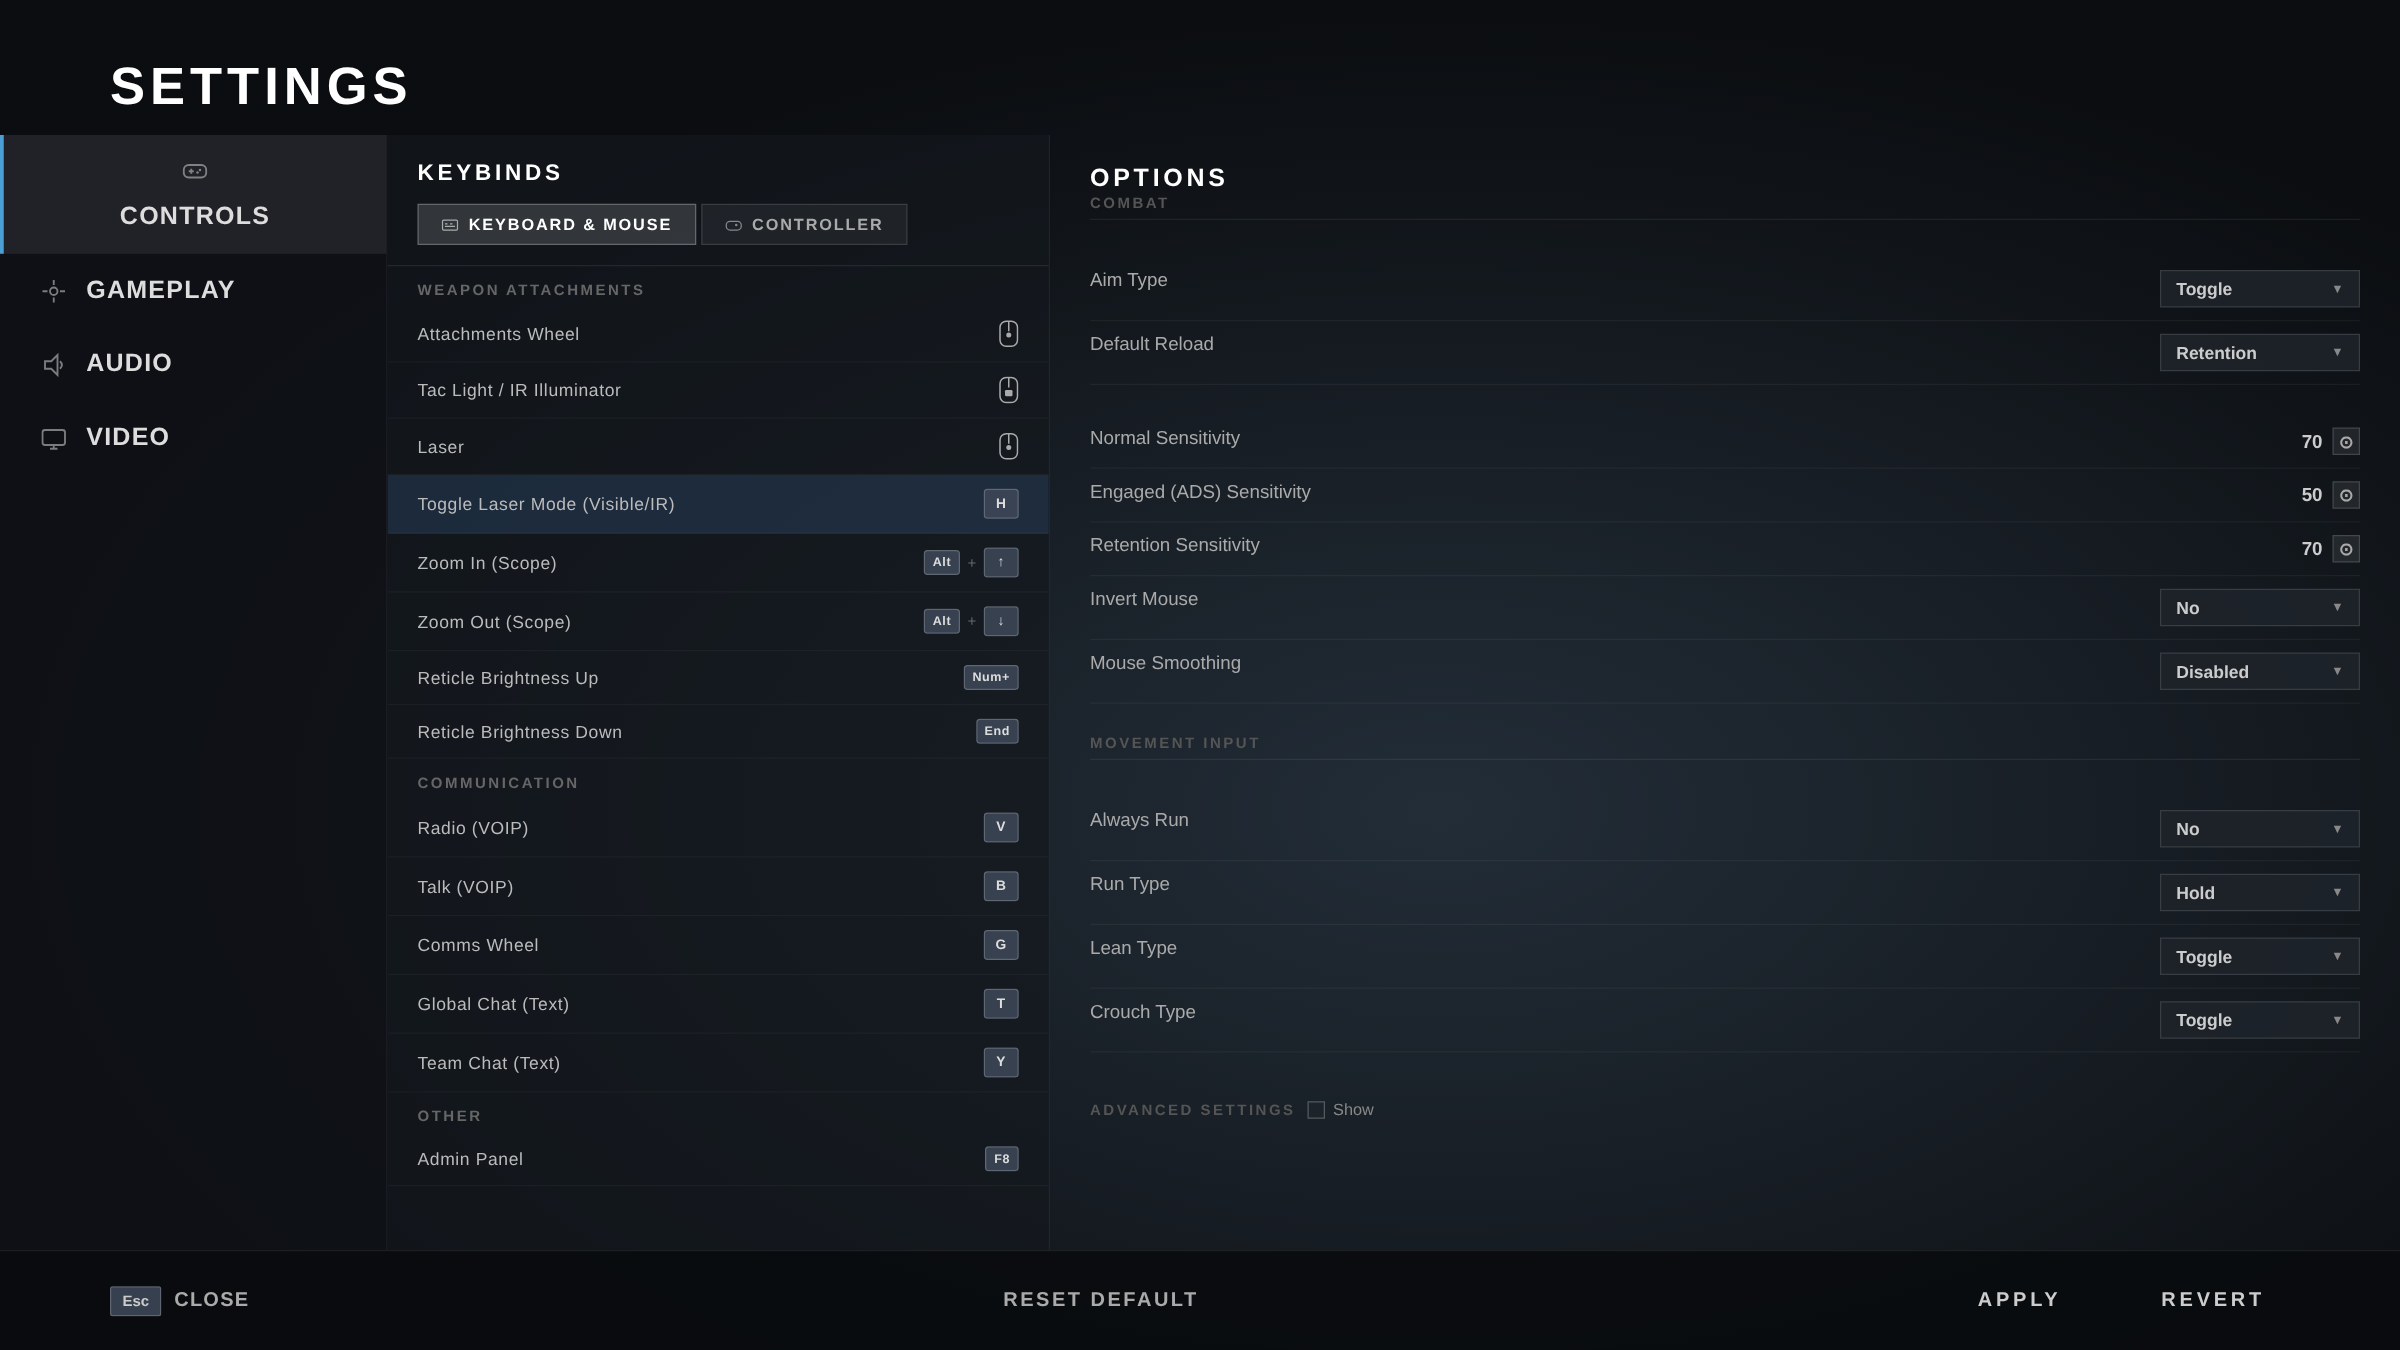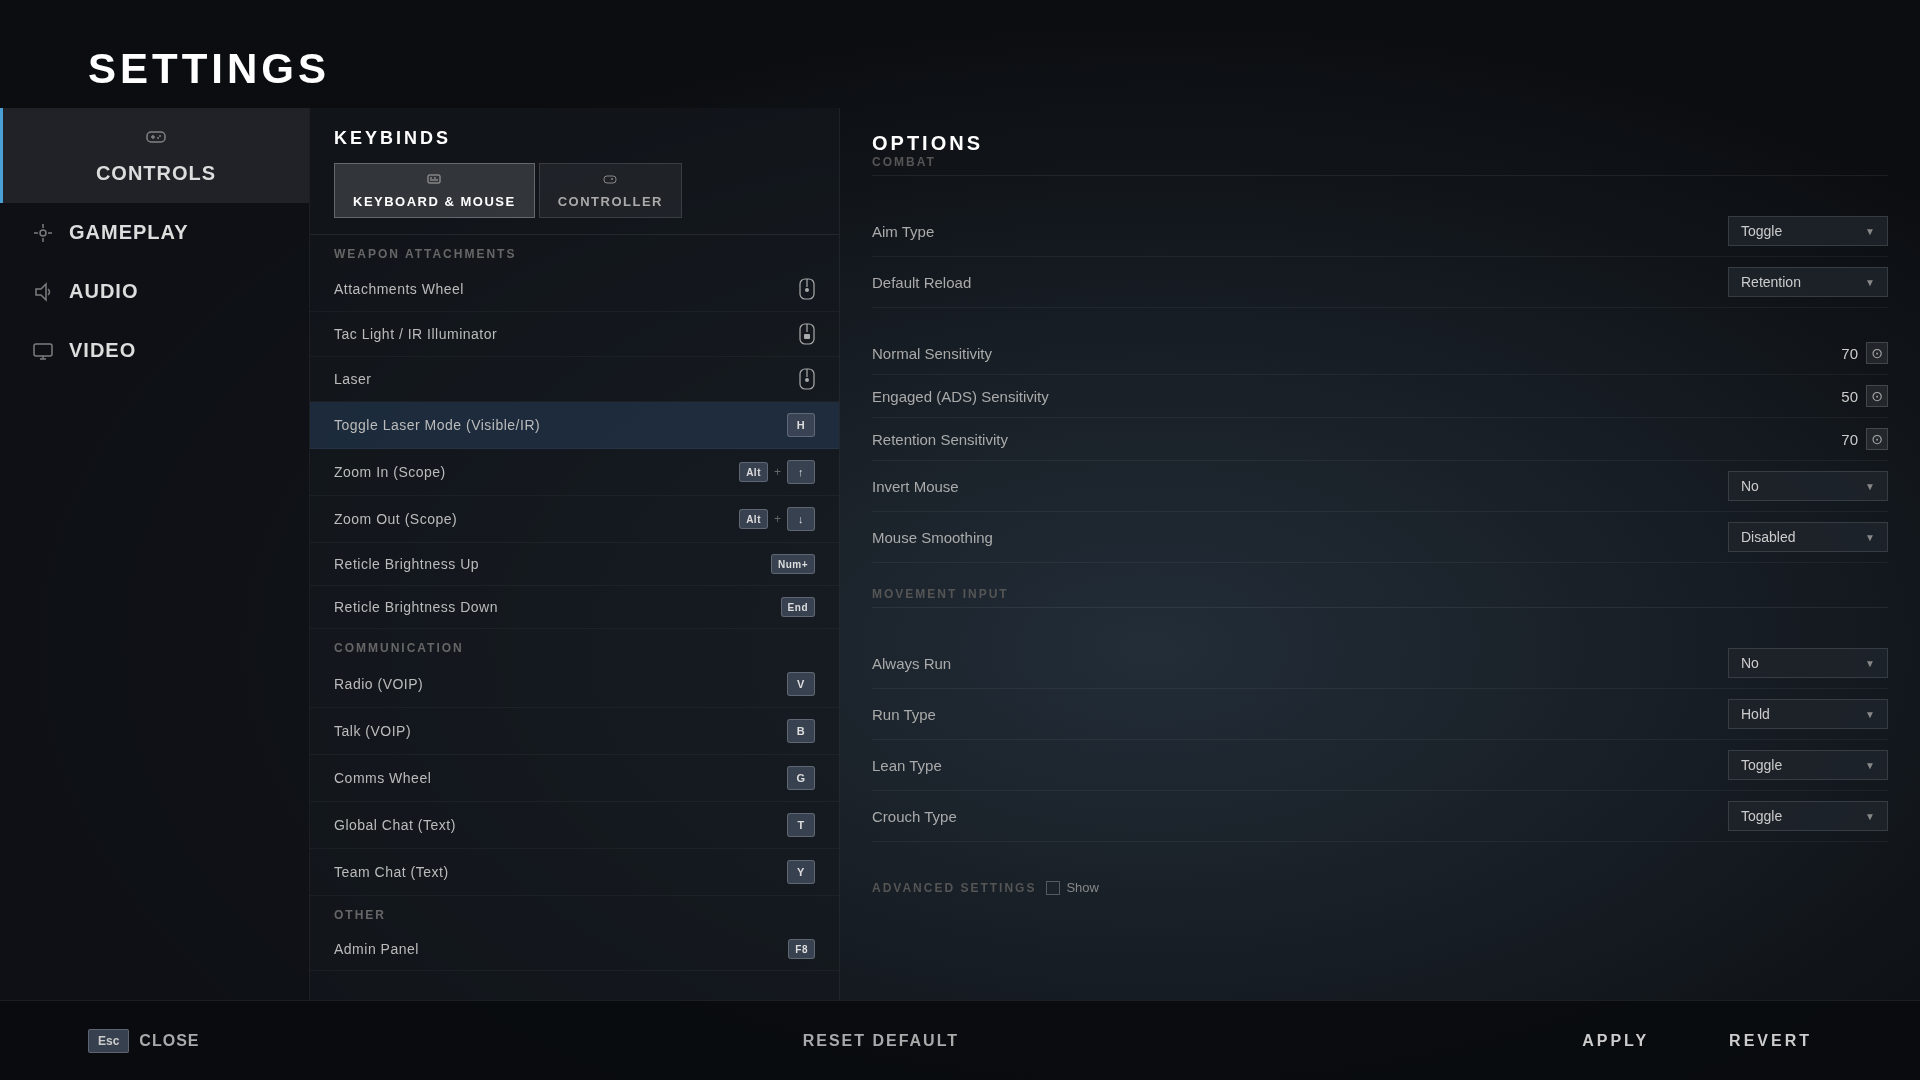--- a/index.html
+++ b/index.html
@@ -116,21 +116,20 @@
       gap: 8px;
       padding: 8px 18px;
       background: rgba(255,255,255,0.06);
       border: 1px solid rgba(255,255,255,0.12);
       color: #aaa;
       font-size: 13px;
       font-weight: 600;
       letter-spacing: 1.5px;
       text-transform: uppercase;
       cursor: pointer;
-      flex-direction: column;
     }
     .tab-btn.active {
       background: rgba(255,255,255,0.14);
       color: #fff;
       border-color: rgba(255,255,255,0.25);
     }
 
     .keybinds-list {
       flex: 1;
       overflow-y: auto;
@@ -217,37 +216,38 @@
       color: #555;
       letter-spacing: 2px;
       text-transform: uppercase;
       margin-bottom: 30px;
       padding-bottom: 6px;
       border-bottom: 1px solid rgba(255,255,255,0.07);
     }
 
     .option-row {
       display: flex;
-      align-items: center;
+      align-items: flex-start;
       justify-content: space-between;
       padding: 10px 0;
       border-bottom: 1px solid rgba(255,255,255,0.05);
     }
 
     .option-label {
       font-size: 15px;
       color: #aaa;
     }
 
     .option-value {
       display: flex;
       align-items: center;
       gap: 8px;
       min-width: 180px;
       justify-content: flex-end;
+      font-weight: bold;
     }
 
     .dropdown {
       display: flex;
       align-items: center;
       justify-content: space-between;
       min-width: 160px;
       padding: 6px 12px;
       background: rgba(30,35,42,0.9);
       border: 1px solid rgba(255,255,255,0.12);

